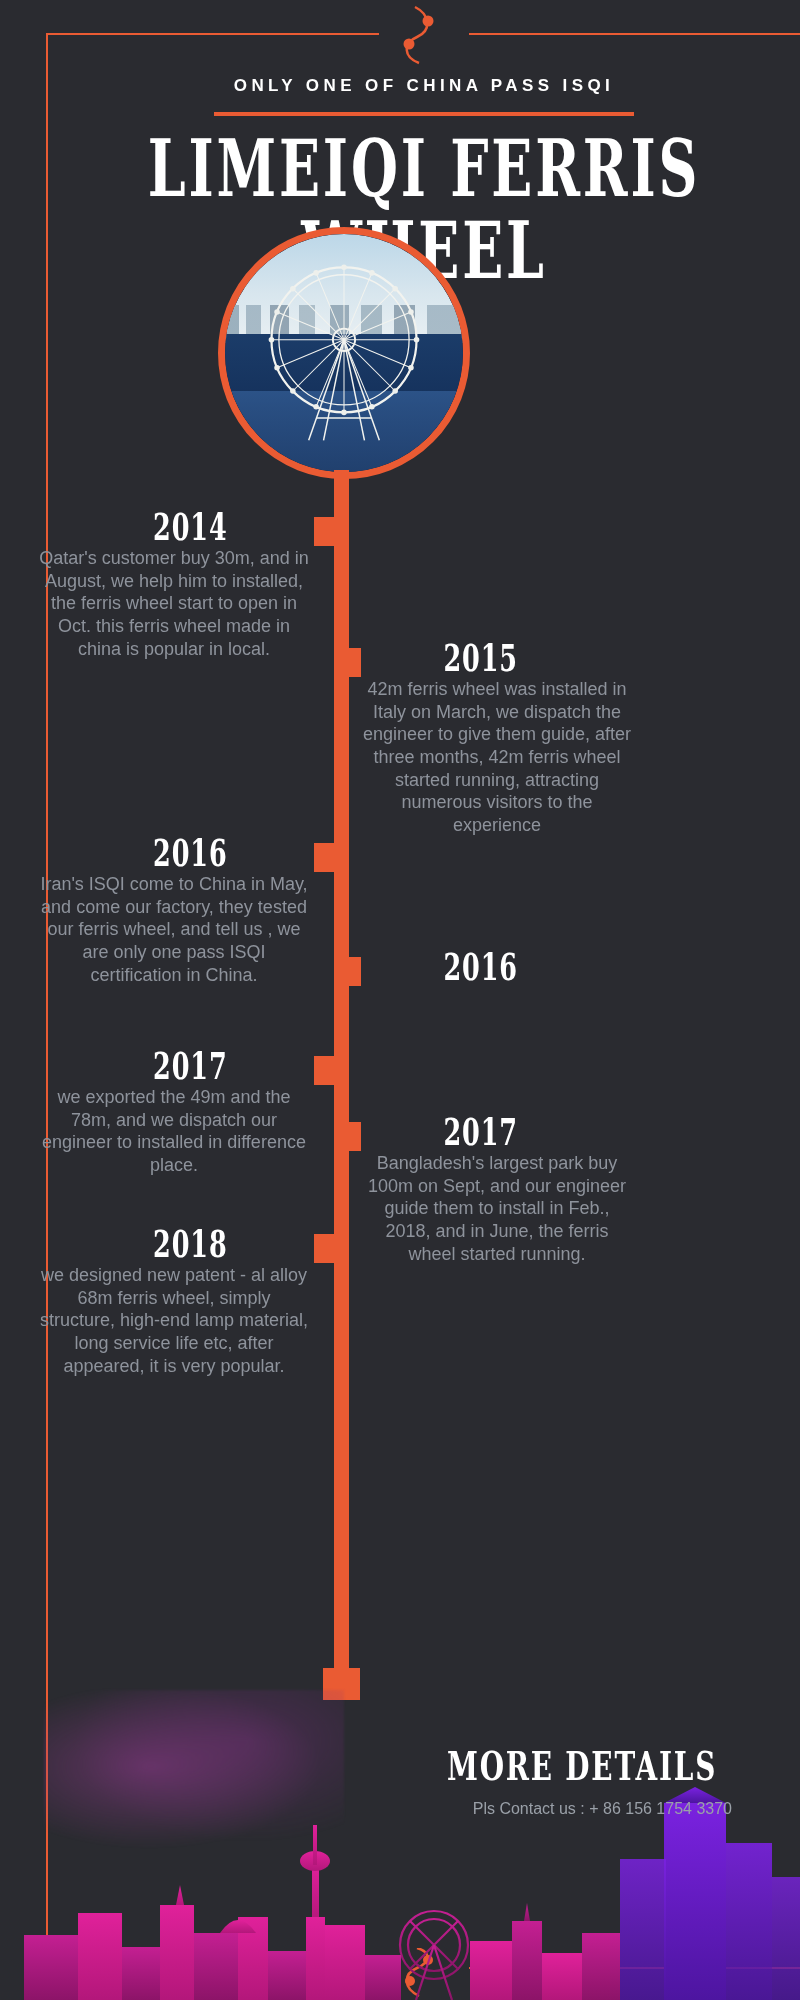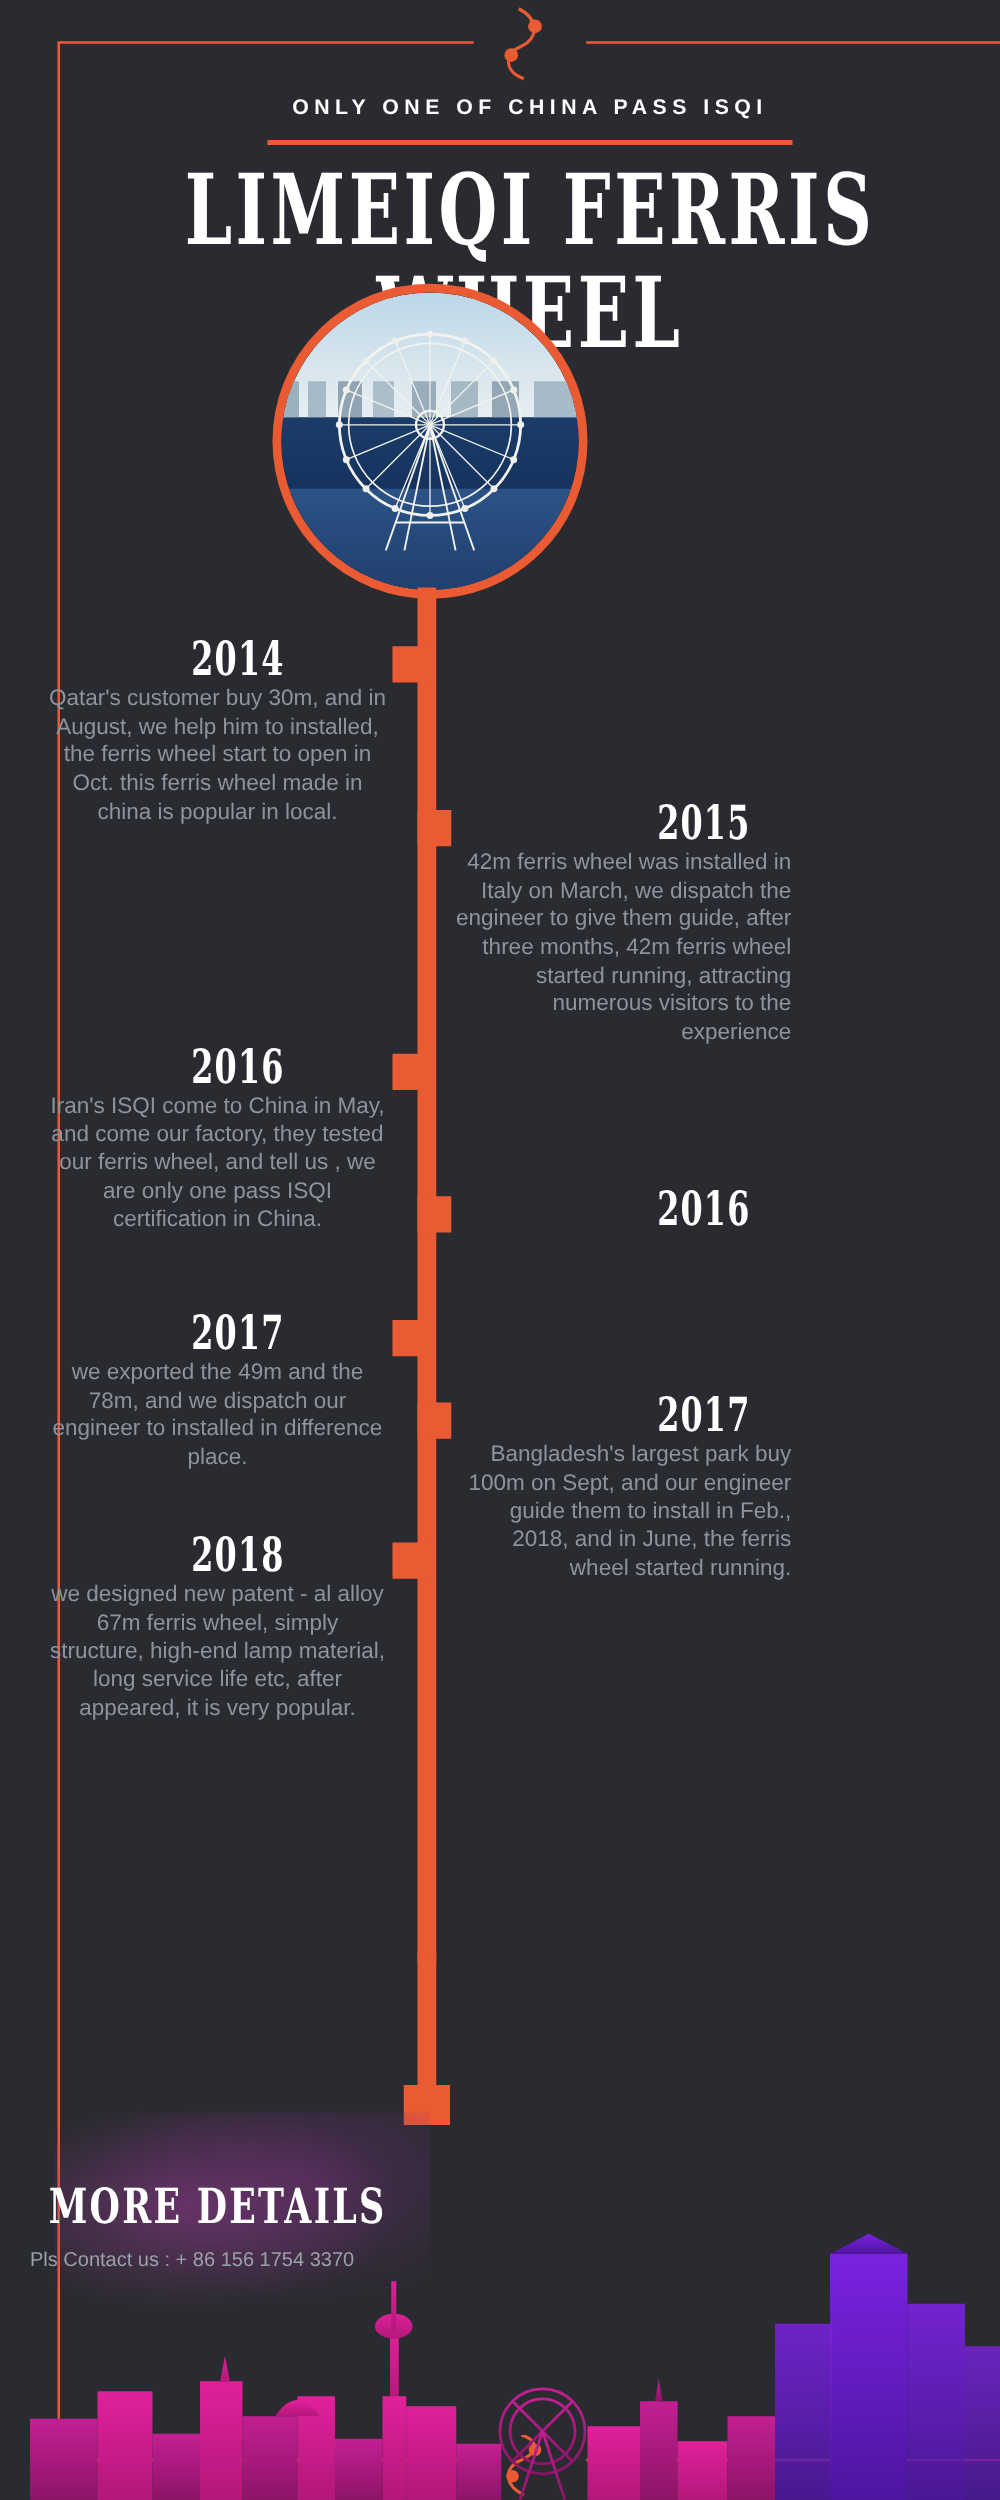--- a/index.html
+++ b/index.html
@@ -180,21 +180,21 @@
     background: #ea5b33;
   }
   .node.left  { left: 290px; }
   .node.right { left: 310px; }
 
   .entry {
     position: absolute;
     width: 272px;
   }
   .entry.left  { left: 14px;  text-align: center; }
-  .entry.right { left: 337px; text-align: right; }
+  .entry.right { left: 337px; text-align: center; }
 
   .entry-year {
     color: #ffffff;
     font-size: 29px;
     font-family: "DejaVu Serif", serif;
     font-weight: bold;
     letter-spacing: 1px;
     transform: scaleY(1.3) scaleX(0.88);
     transform-origin: inherit;
     margin-bottom: 8px;
@@ -233,21 +233,21 @@
     left: 0;
     bottom: 0;
     width: 800px;
     height: 215px;
   }
   .footer-text {
     position: absolute;
     left: 0;
     top: 78px;
     width: 708px;
-    text-align: left;
+    text-align: right;
     z-index: 5;
   }
   .more-details {
     color: #ffffff;
     font-size: 31px;
     font-family: "DejaVu Serif", serif;
     font-weight: bold;
     letter-spacing: 2px;
     transform: scaleY(1.25) scaleX(0.9);
     display: inline-block;
@@ -377,21 +377,21 @@
         <div class="entry-body">we exported the 49m and the 78m, and we dispatch our engineer to installed in difference place.</div>
       </div>
       <div class="node right" style="top: 1122px;"></div>
       <div class="entry right" style="top: 1110px;">
         <div class="entry-year">2017</div>
         <div class="entry-body">Bangladesh's largest park buy 100m on Sept, and our engineer guide them to install in Feb., 2018, and in June, the ferris wheel started running.</div>
       </div>
       <div class="node left" style="top: 1234px;"></div>
       <div class="entry left" style="top: 1222px;">
         <div class="entry-year">2018</div>
-        <div class="entry-body">we designed new patent - al alloy 67m ferris wheel, simply structure, high-end lamp material, long service life etc, after appeared, it is very popular.</div>
+        <div class="entry-body">we designed new patent - al alloy 68m ferris wheel, simply structure, high-end lamp material, long service life etc, after appeared, it is very popular.</div>
       </div>
     </div>
 
   <div class="footer">
     <div class="splatter"></div>
 
     <svg class="city" viewBox="0 0 800 215" preserveAspectRatio="none">
       <defs>
         <linearGradient id="gPink" x1="0" y1="0" x2="0" y2="1">
           <stop offset="0%" stop-color="#e0219a"></stop>

